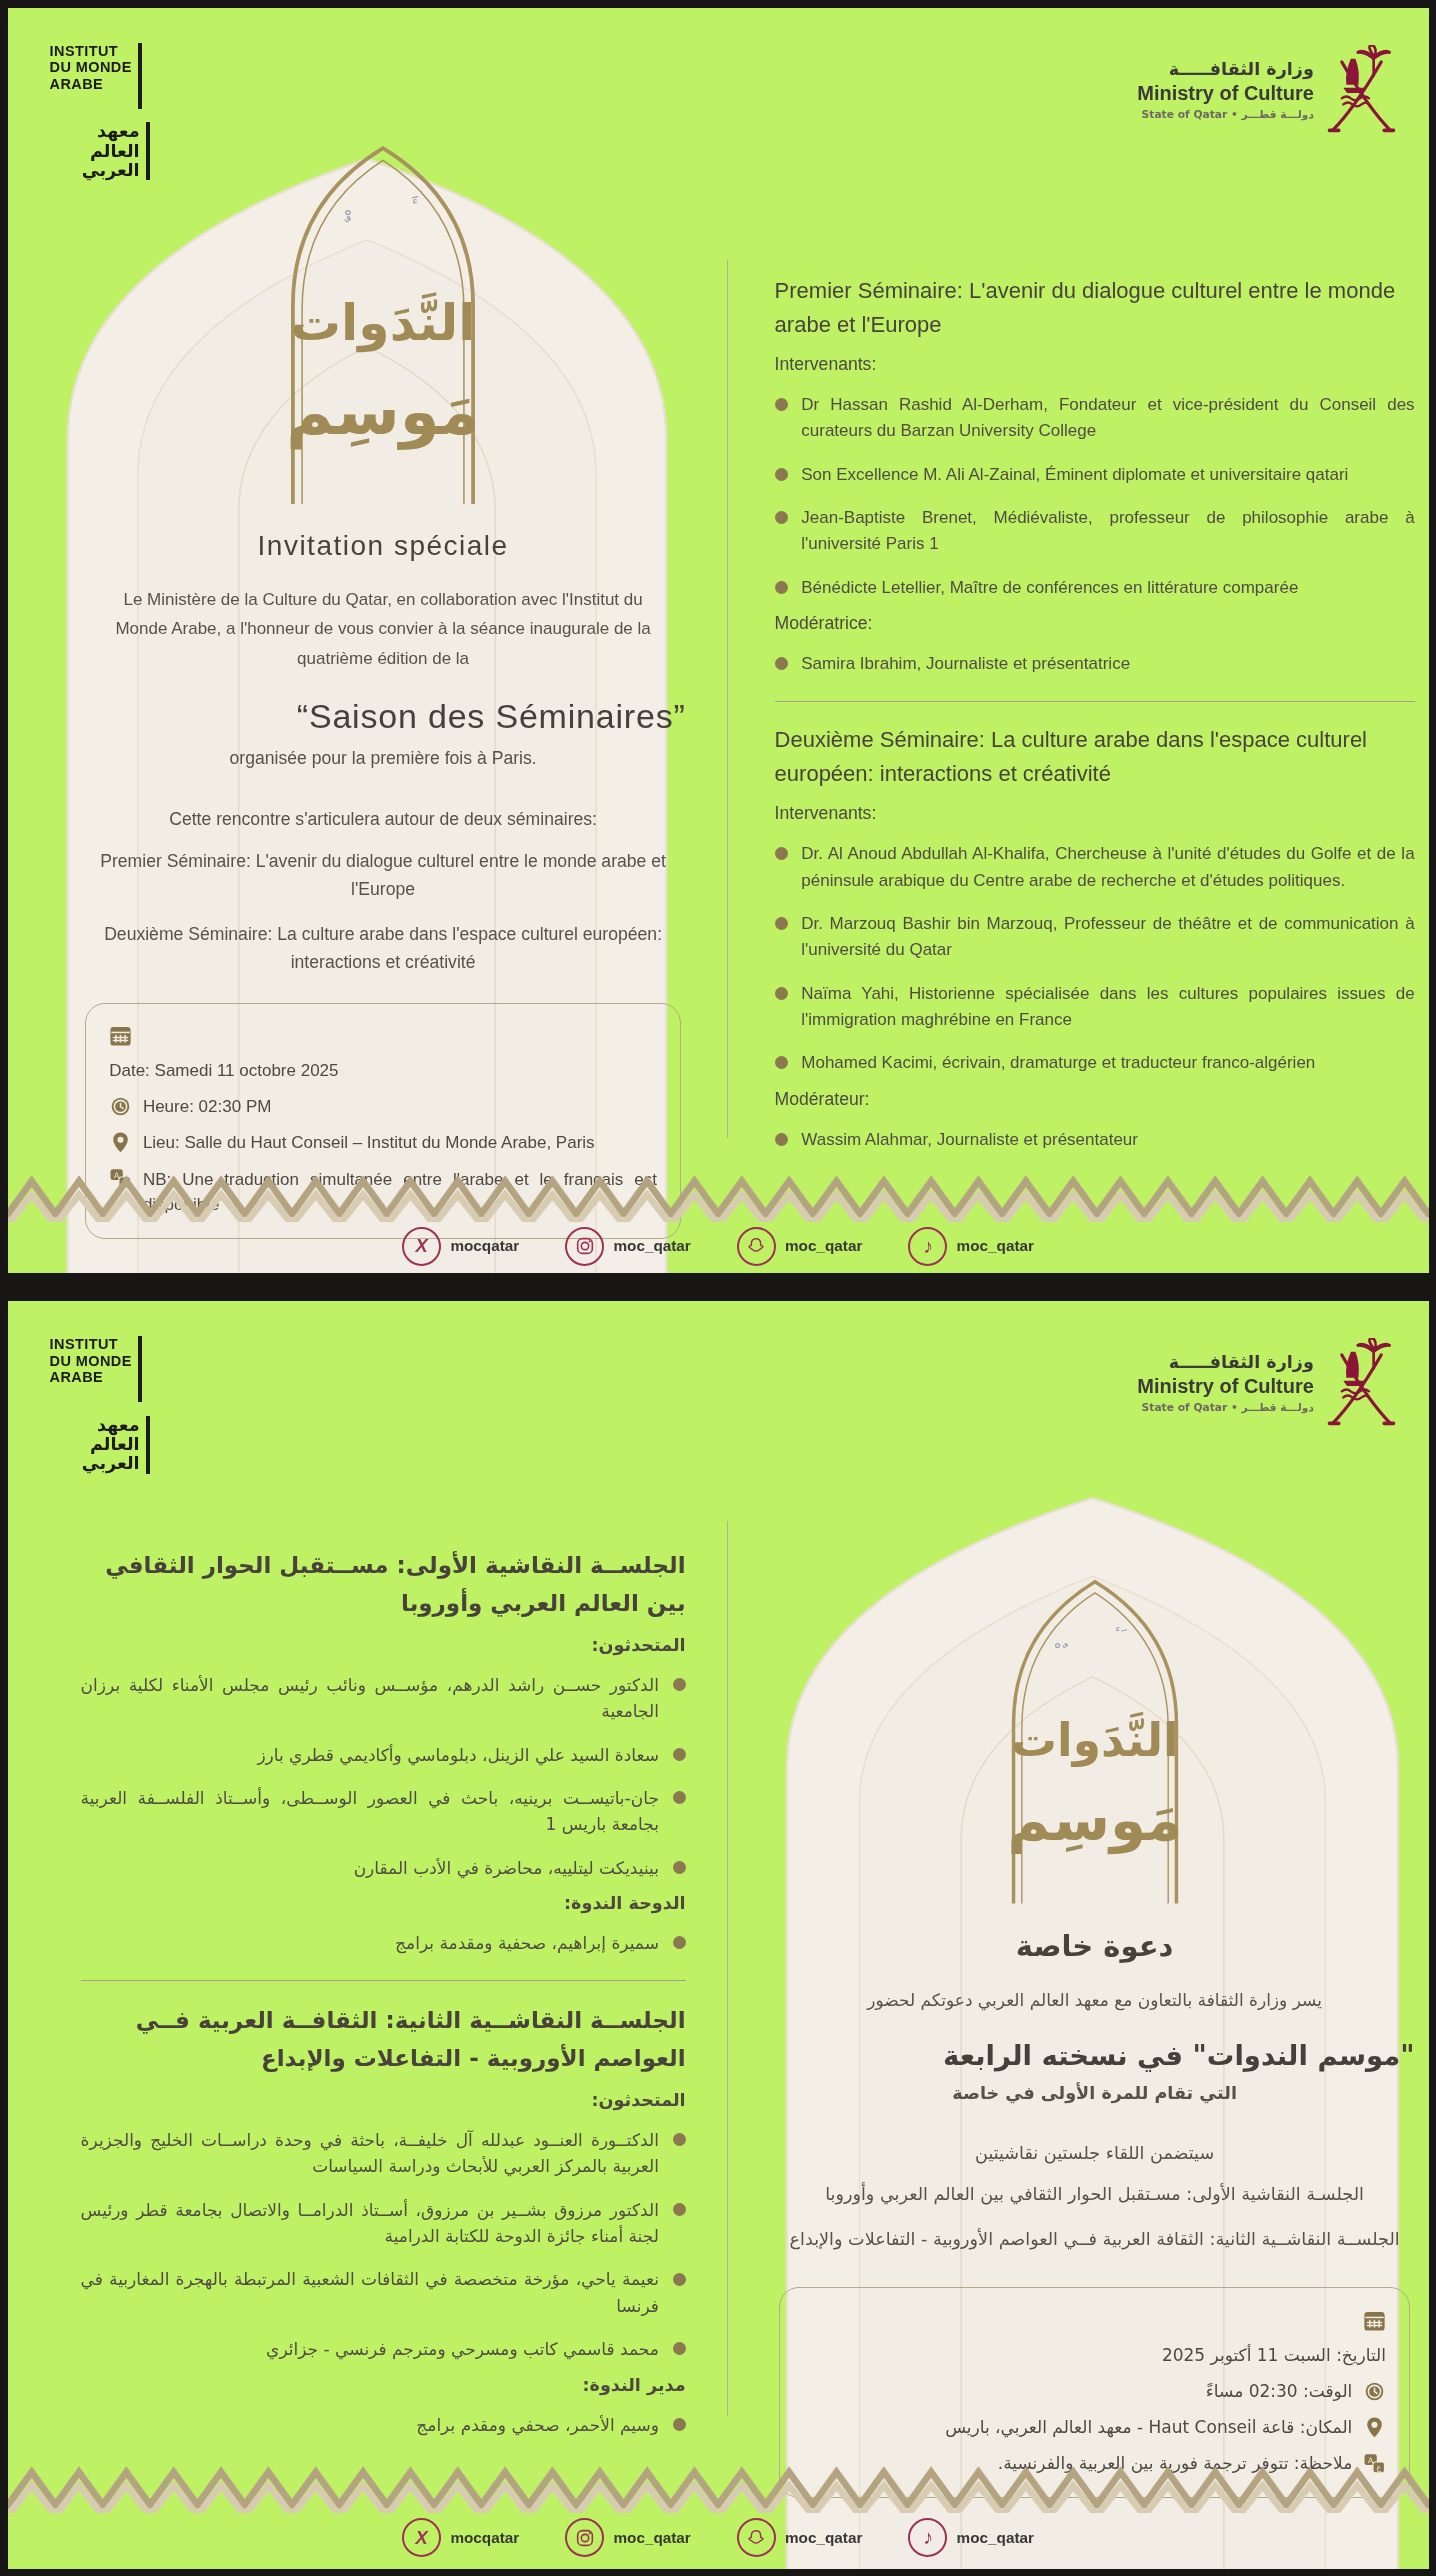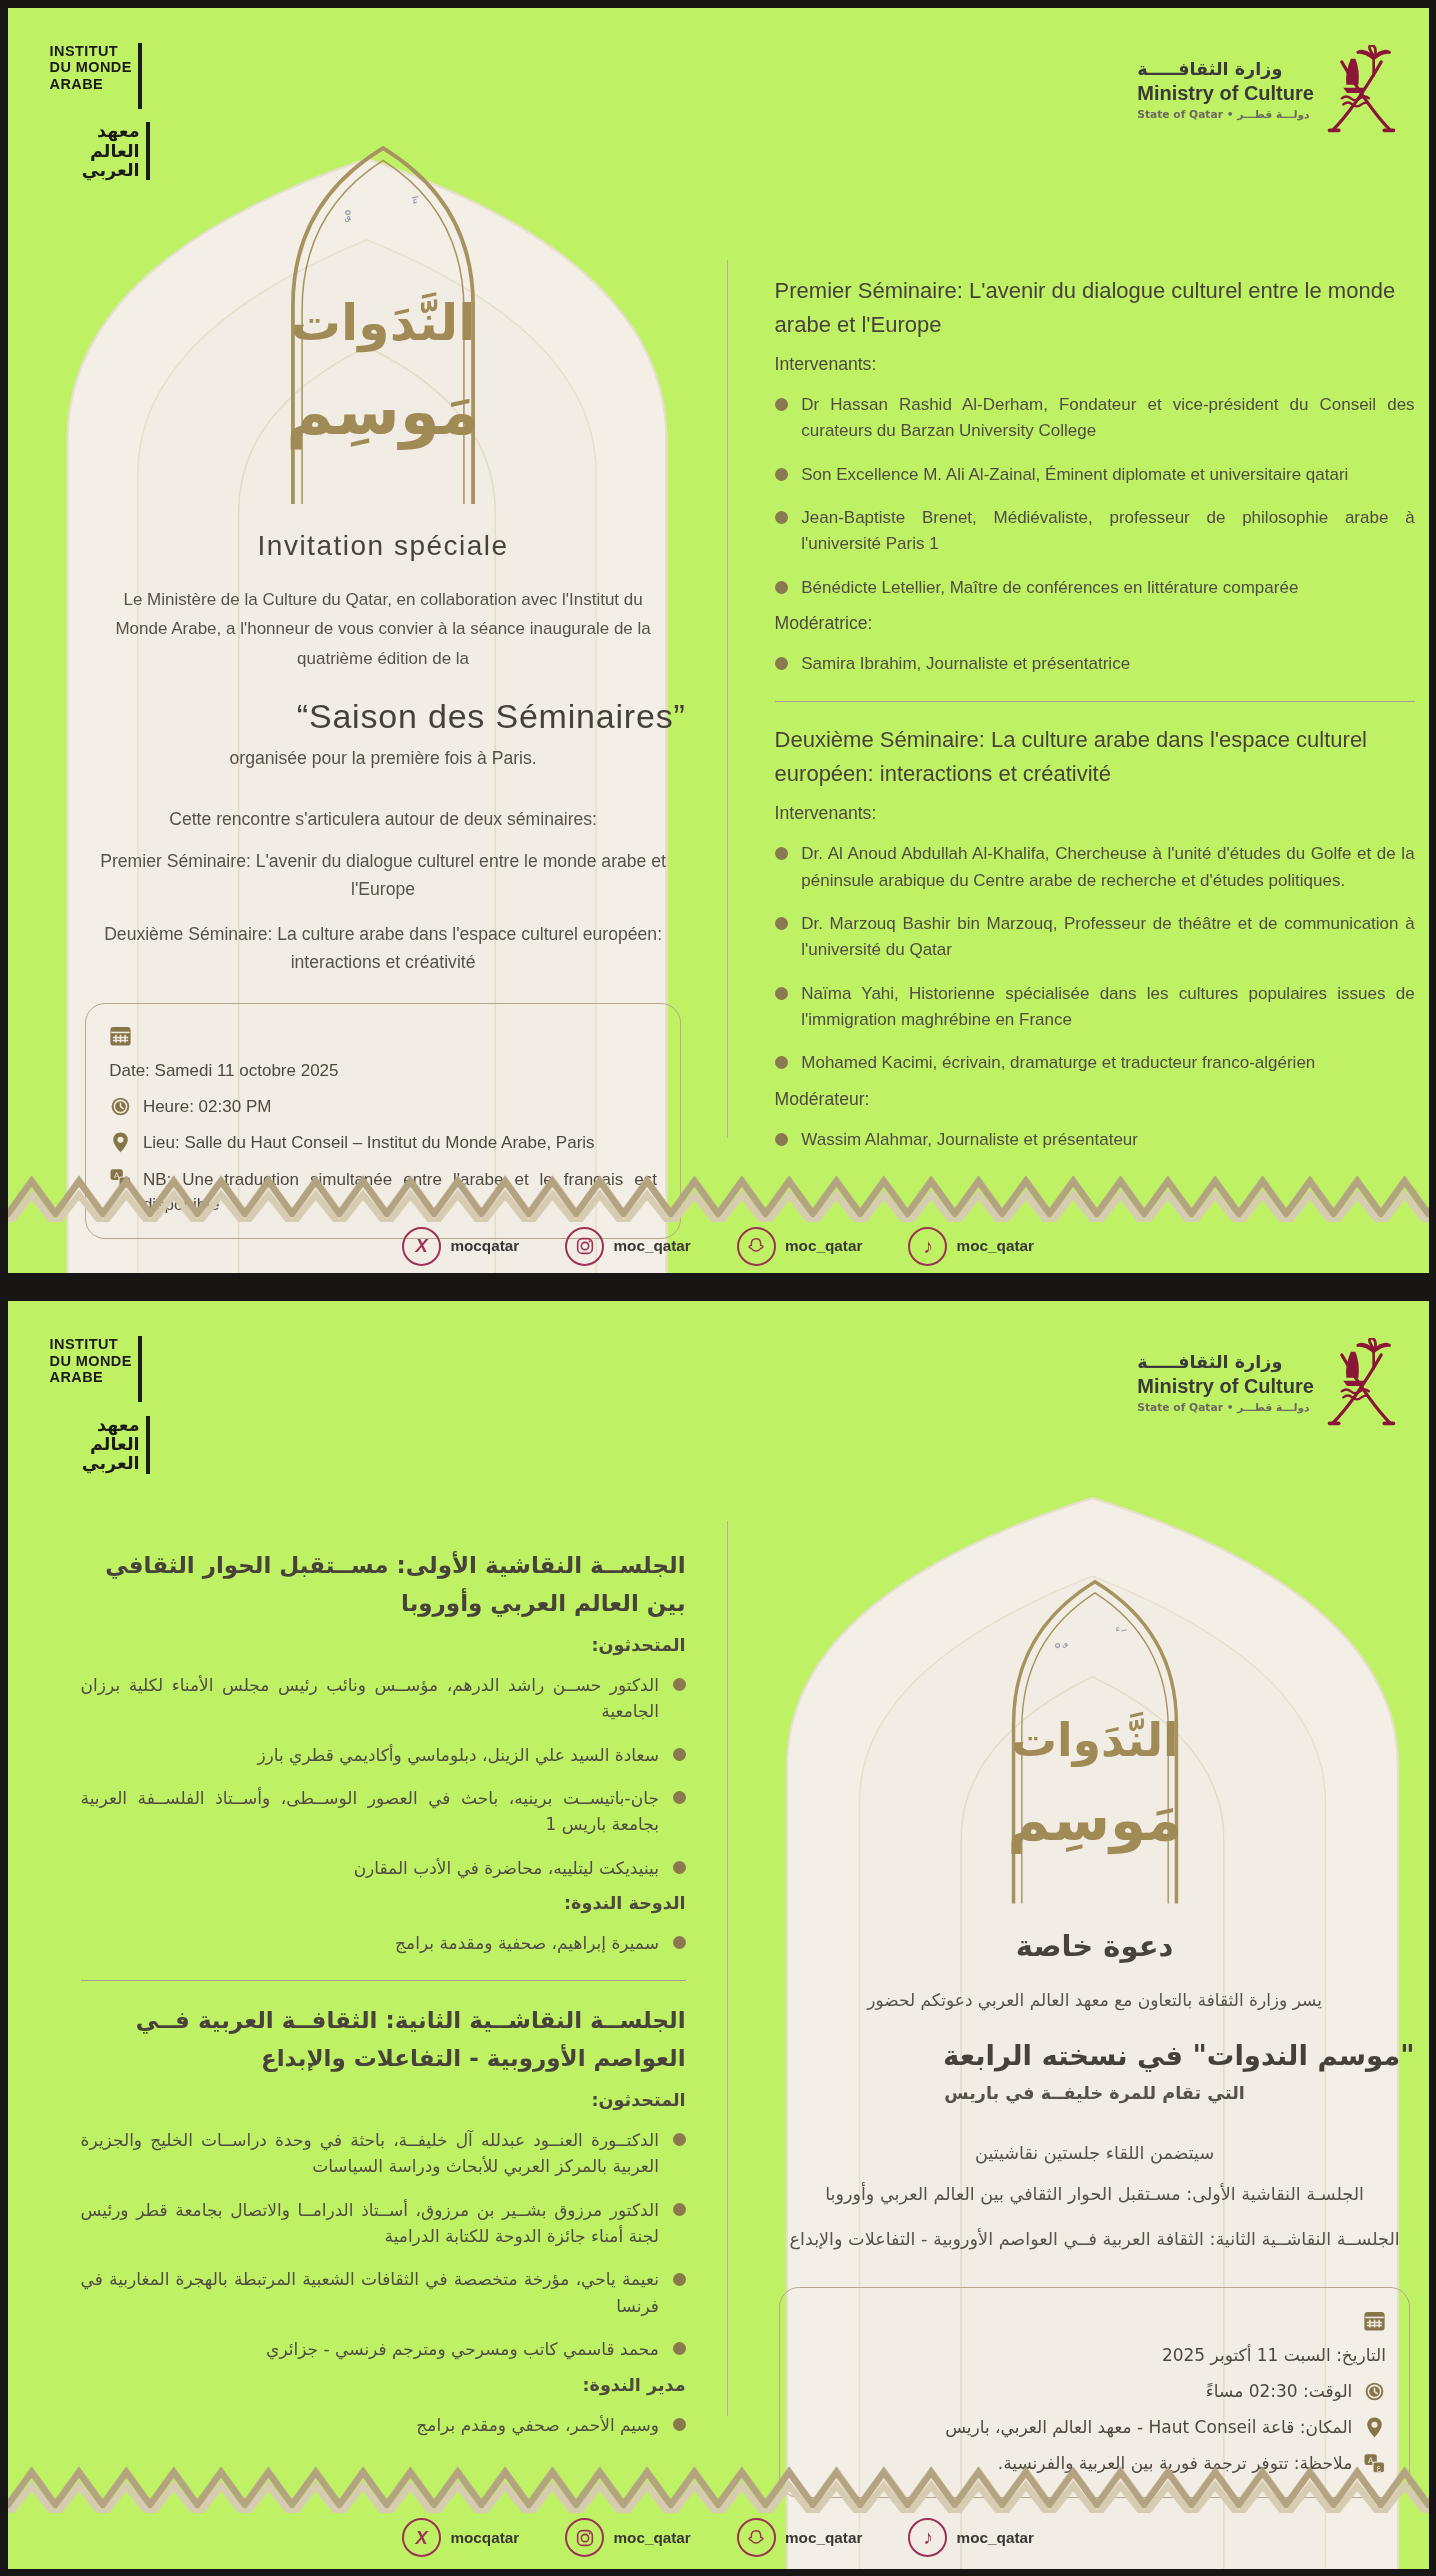--- a/index.html
+++ b/index.html
@@ -22,21 +22,21 @@
   #page2 .arch-bg{left:756px;top:130px;width:657px;height:1138px;}
 
   
   .ima{position:absolute;left:42px;top:35px;width:145px;color:#1d1b19;}
   .ima-top{display:flex;align-items:flex-start;}
   .ima-lines{font-size:14.5px;font-weight:bold;letter-spacing:0.4px;line-height:1.15;}
   .ima-bar{width:4.6px;height:66px;background:#1d1b19;margin-left:6.1px;}
   .ima-ar{margin-top:13.7px;font-weight:bold;font-size:17.6px;line-height:1.1;text-align:right;
           width:90px;border-right:4.6px solid #1d1b19;padding-right:6.1px;direction:rtl;}
   .moc{position:absolute;right:31px;top:37px;display:flex;align-items:center;gap:10.7px;}
-  .moc-text{color:#3c3a38;}
+  .moc-text{text-align:right;color:#3c3a38;}
   .moc-ar{font-size:17.6px;font-weight:bold;letter-spacing:0.8px;}
   .moc-en{font-size:20px;font-weight:bold;margin-top:3.1px;}
   .moc-sub{font-size:10.7px;color:#6e6862;margin-top:3.1px;font-weight:bold;}
   .moc-emblem{width:73px;height:90px;}
 
   
   .vdiv{position:absolute;left:719px;width:1.5px;background:#b6aea0;}
   #page1 .vdiv{top:252px;height:878px;}
   #page2 .vdiv{top:220px;height:895px;}
 
@@ -372,21 +372,21 @@
         <path d="M64,512 V258 Q64,130 170,62 Q276,130 276,258 V512" fill="none" stroke="#a8935f" stroke-width="2"></path>
         <text x="170" y="298" font-size="66" font-weight="bold" fill="#a08a55" text-anchor="middle" font-family="DejaVu Sans">النَّدَوات</text>
         <text x="170" y="420" font-size="84" font-weight="bold" fill="#a08a55" text-anchor="middle" font-family="DejaVu Sans">مَوسِم</text>
         <text x="120" y="160" font-size="28" fill="#9aa0ad" font-family="DejaVu Sans">ٌ ْ</text>
         <text x="205" y="135" font-size="28" fill="#9aa0ad" font-family="DejaVu Sans">َ ٔ</text>
       </svg>
     </div>
     <h2 class="h-invite ar">دعوة خاصة</h2>
     <p class="intro ar" style="width:596px">يسر وزارة الثقافة بالتعاون مع معهد العالم العربي دعوتكم لحضور</p>
     <h1 class="season ar">"موسم الندوات" في نسخته الرابعة</h1>
-    <p class="season-sub ar" style="font-weight:bold">التي تقام للمرة خليفــة في باريس</p>
+    <p class="season-sub ar" style="font-weight:bold">التي تقام للمرة الأولى في خاصة</p>
     <p class="meet ar">سيتضمن اللقاء جلستين نقاشيتين</p>
     <p class="semline ar" style="width:611px">الجلسـة النقاشية الأولى: مسـتقبل الحوار الثقافي بين العالم العربي وأوروبا</p>
     <p class="semline ar" style="width:611px">الجلســة النقاشــية الثانية: الثقافة العربية فــي العواصم الأوروبية - التفاعلات والإبداع</p>
 
     <div class="dbox">
       <div class="drow">
         <span class="dicon">
           <svg viewBox="0 0 30 30" width="23" height="23" fill="none" stroke="currentColor" stroke-width="2.4">
             <rect x="3" y="5" width="24" height="22" rx="3" fill="currentColor"></rect>
             <g stroke="#f0ebe2" stroke-width="2">

